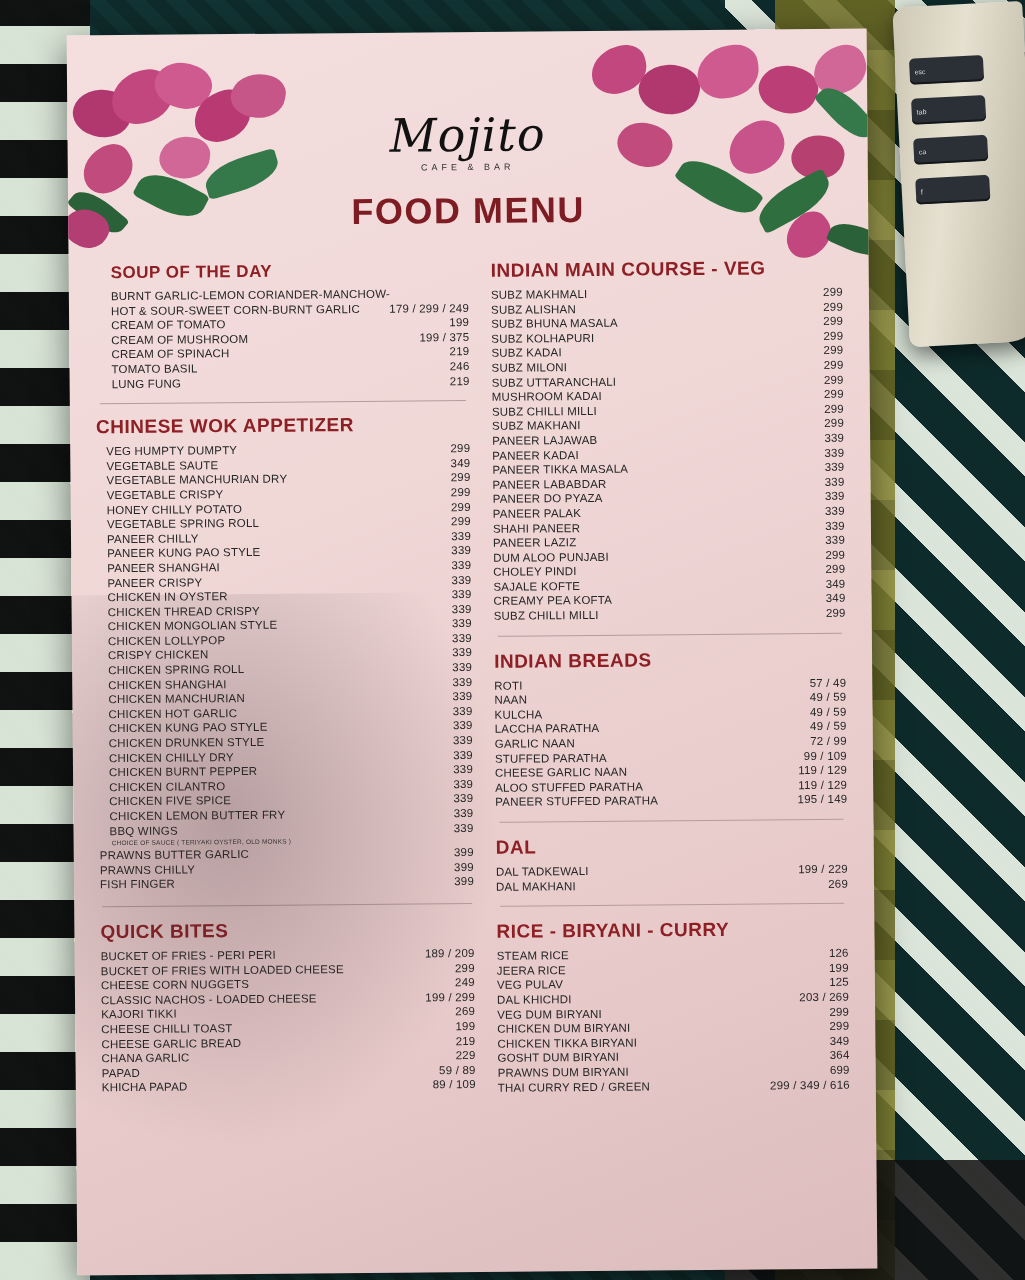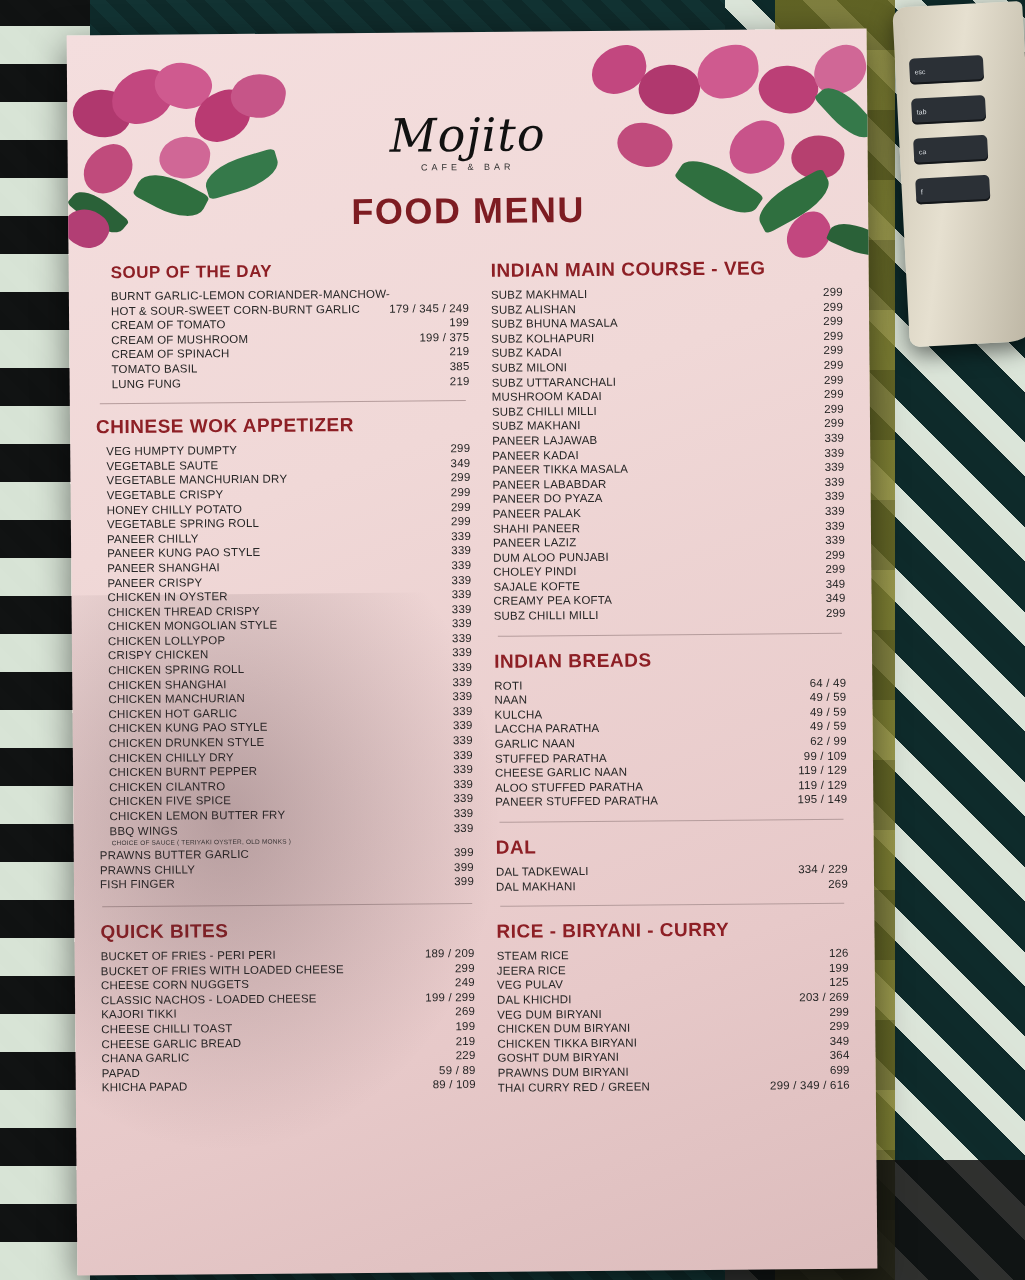--- a/index.html
+++ b/index.html
@@ -199,41 +199,41 @@
         <div class="sec-title mid pad-left">SOUP OF THE DAY</div>
         <ul class="items pad-left">
           <li class="row">
               <span class="nm">BURNT GARLIC-LEMON CORIANDER-MANCHOW-</span>
               <span class="dots"></span>
               <span class="pr"></span>
             </li>
           <li class="row">
               <span class="nm">HOT &amp; SOUR-SWEET CORN-BURNT GARLIC</span>
               <span class="dots"></span>
-              <span class="pr">179 / 345 / 249</span>
+              <span class="pr">179 / 299 / 249</span>
             </li>
           <li class="row">
               <span class="nm">CREAM OF TOMATO</span>
               <span class="dots"></span>
               <span class="pr">199</span>
             </li>
           <li class="row">
               <span class="nm">CREAM OF MUSHROOM</span>
               <span class="dots"></span>
               <span class="pr">199 / 375</span>
             </li>
           <li class="row">
               <span class="nm">CREAM OF SPINACH</span>
               <span class="dots"></span>
               <span class="pr">219</span>
             </li>
           <li class="row">
               <span class="nm">TOMATO BASIL</span>
               <span class="dots"></span>
-              <span class="pr">385</span>
+              <span class="pr">246</span>
             </li>
           <li class="row">
               <span class="nm">LUNG FUNG</span>
               <span class="dots"></span>
               <span class="pr">219</span>
             </li>
         </ul>
       </div>
 
       <div class="rule"></div>
@@ -581,41 +581,41 @@
       </div>
 
       <div class="rule"></div>
 
       <div class="block">
         <div class="sec-title big">INDIAN BREADS</div>
         <ul class="items">
           <li class="row">
               <span class="nm">ROTI</span>
               <span class="dots"></span>
-              <span class="pr">64 / 49</span>
+              <span class="pr">57 / 49</span>
             </li>
           <li class="row">
               <span class="nm">NAAN</span>
               <span class="dots"></span>
               <span class="pr">49 / 59</span>
             </li>
           <li class="row">
               <span class="nm">KULCHA</span>
               <span class="dots"></span>
               <span class="pr">49 / 59</span>
             </li>
           <li class="row">
               <span class="nm">LACCHA PARATHA</span>
               <span class="dots"></span>
               <span class="pr">49 / 59</span>
             </li>
           <li class="row">
               <span class="nm">GARLIC NAAN</span>
               <span class="dots"></span>
-              <span class="pr">62 / 99</span>
+              <span class="pr">72 / 99</span>
             </li>
           <li class="row">
               <span class="nm">STUFFED PARATHA</span>
               <span class="dots"></span>
               <span class="pr">99 / 109</span>
             </li>
           <li class="row">
               <span class="nm">CHEESE GARLIC NAAN</span>
               <span class="dots"></span>
               <span class="pr">119 / 129</span>
@@ -634,21 +634,21 @@
       </div>
 
       <div class="rule"></div>
 
       <div class="block">
         <div class="sec-title big">DAL</div>
         <ul class="items">
           <li class="row">
               <span class="nm">DAL TADKEWALI</span>
               <span class="dots"></span>
-              <span class="pr">334 / 229</span>
+              <span class="pr">199 / 229</span>
             </li>
           <li class="row">
               <span class="nm">DAL MAKHANI</span>
               <span class="dots"></span>
               <span class="pr">269</span>
             </li>
         </ul>
       </div>
 
       <div class="rule"></div>

